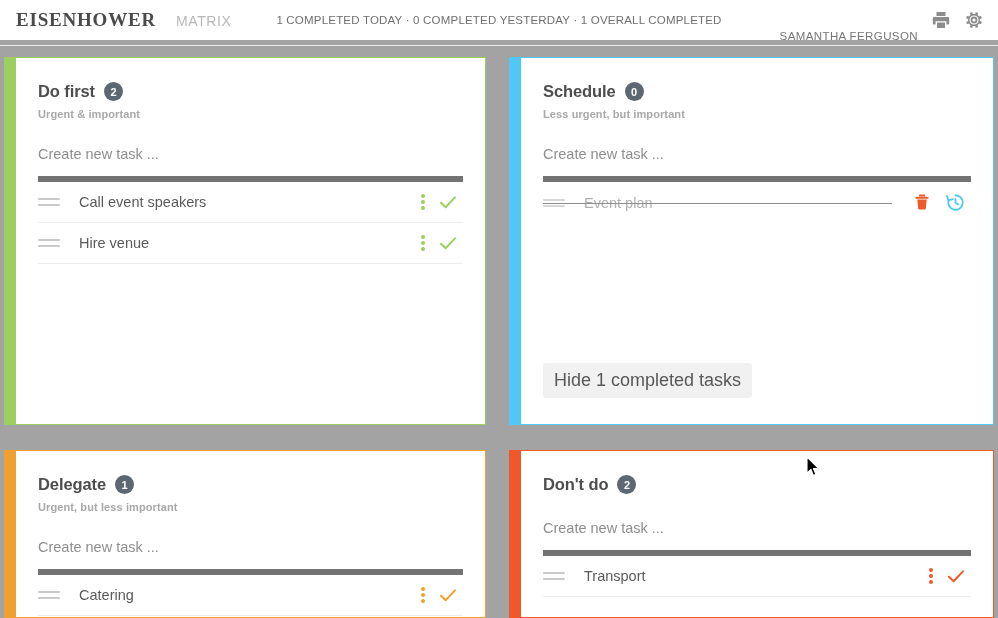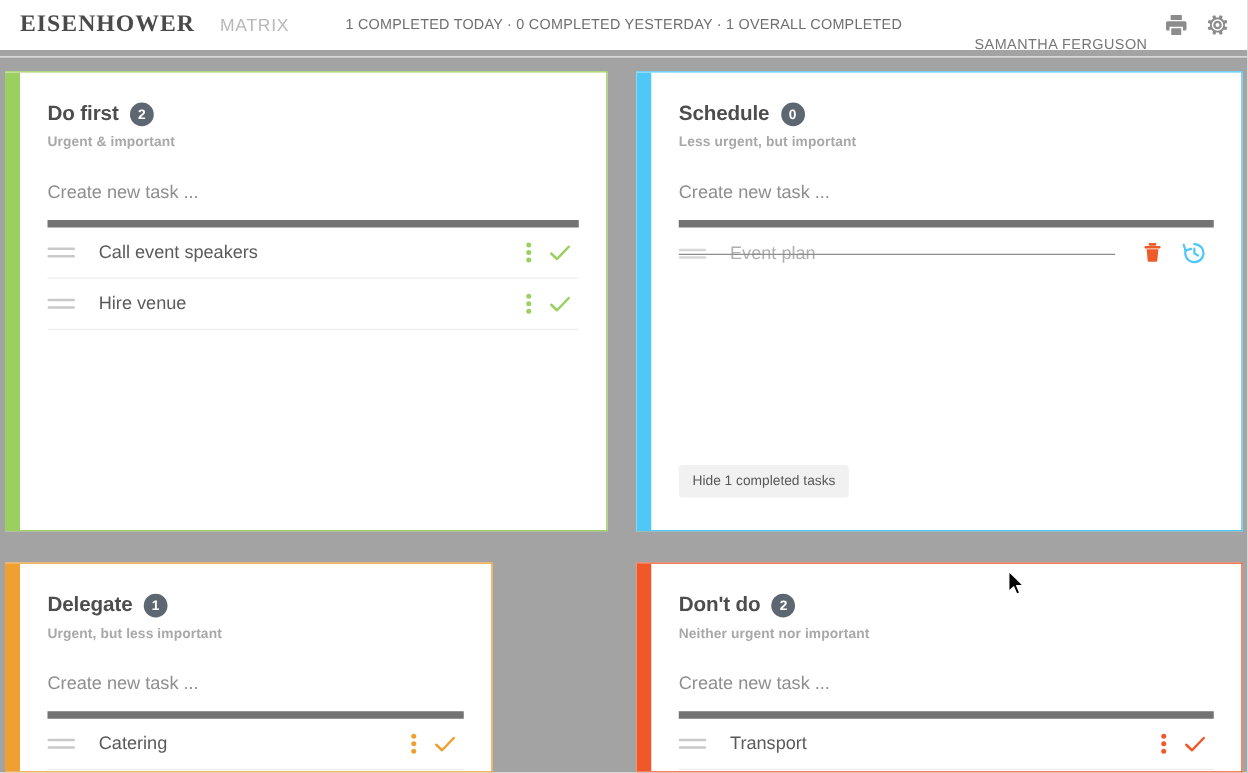--- a/index.html
+++ b/index.html
@@ -102,21 +102,21 @@
   .task-row.completed .task-name { color:#b0b0b0; }
   .task-row.completed .drag-handle i { background:#d6d6d6; }
   .strike {
     position:absolute; left:0; height:1px; background:#8d8d8d; top:50%;
   }
   .ico-btn { width:22px; height:22px; cursor:pointer; }
   .ico-btn svg { display:block; }
 
   .hide-completed {
     position:absolute; left:22px; bottom:26px;
-    background:#f1f1f1; color:#585858; font-size:11px;
+    background:#f1f1f1; color:#585858; font-size:18px;
     padding:7px 11px; border-radius:3px; border:none; cursor:pointer;
     font-family:"Liberation Sans", sans-serif;
   }
 
   
   .cursor { position:absolute; width:16px; height:22px; pointer-events:none; }
 </style>
 </head>
 <body>
 
@@ -238,21 +238,21 @@
                 </svg>
               </span>
             </span>
           </div>
 
         </div>
         <button class="hide-completed">Hide 1 completed tasks</button>
       </div>
     </div>
 
-    <div class="card" style="left: 4px; top: 393px; width: 390px; height: 168px; border-color: rgb(240, 160, 48);">
+    <div class="card" style="left: 4px; top: 393px; width: 482px; height: 168px; border-color: rgb(240, 160, 48);">
       <div class="accent" style="background: rgb(240, 160, 48);"></div>
       <div class="card-inner">
         <div class="card-title-row">
           <span class="card-title">Delegate</span>
           <span class="badge">1</span>
         </div>
         <div class="card-sub">Urgent, but less important</div>
         <div class="new-task">Create new task ...</div>
         <div class="task-list">
 
@@ -280,21 +280,20 @@
       </div>
     </div>
 
     <div class="card" style="left: 509px; top: 393px; width: 485px; height: 168px; border-color: rgb(240, 88, 42);">
       <div class="accent" style="background: rgb(240, 88, 42);"></div>
       <div class="card-inner">
         <div class="card-title-row">
           <span class="card-title">Don't do</span>
           <span class="badge">2</span>
         </div>
-        <div class="card-sub">Neither urgent nor important</div>
         <div class="new-task">Create new task ...</div>
         <div class="task-list">
 
           <div class="task-row">
             <span class="drag-handle">
                 <i></i>
                 <i></i>
               </span>
             <span class="task-name">Transport</span>
             <span class="task-actions">

